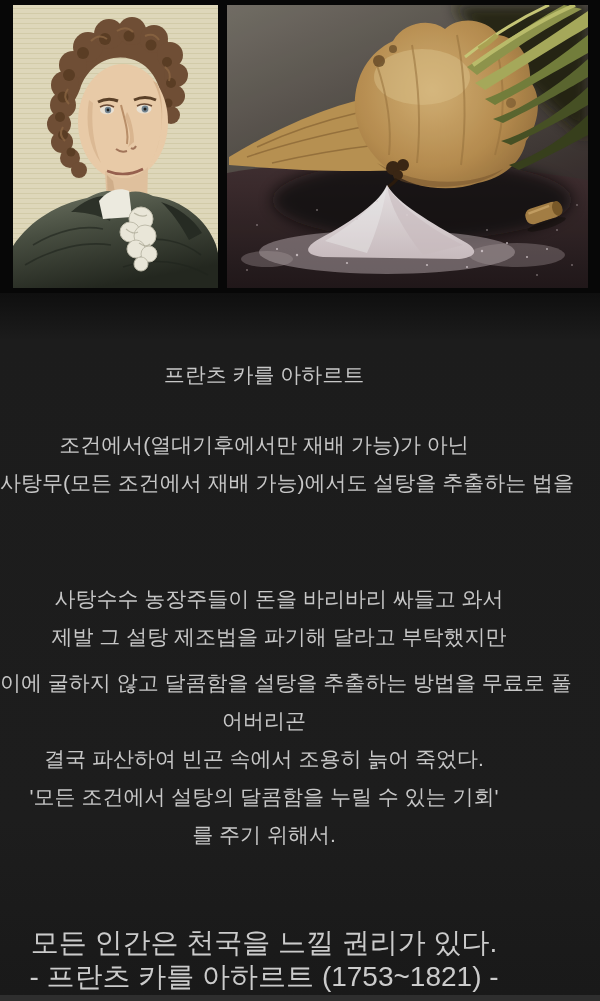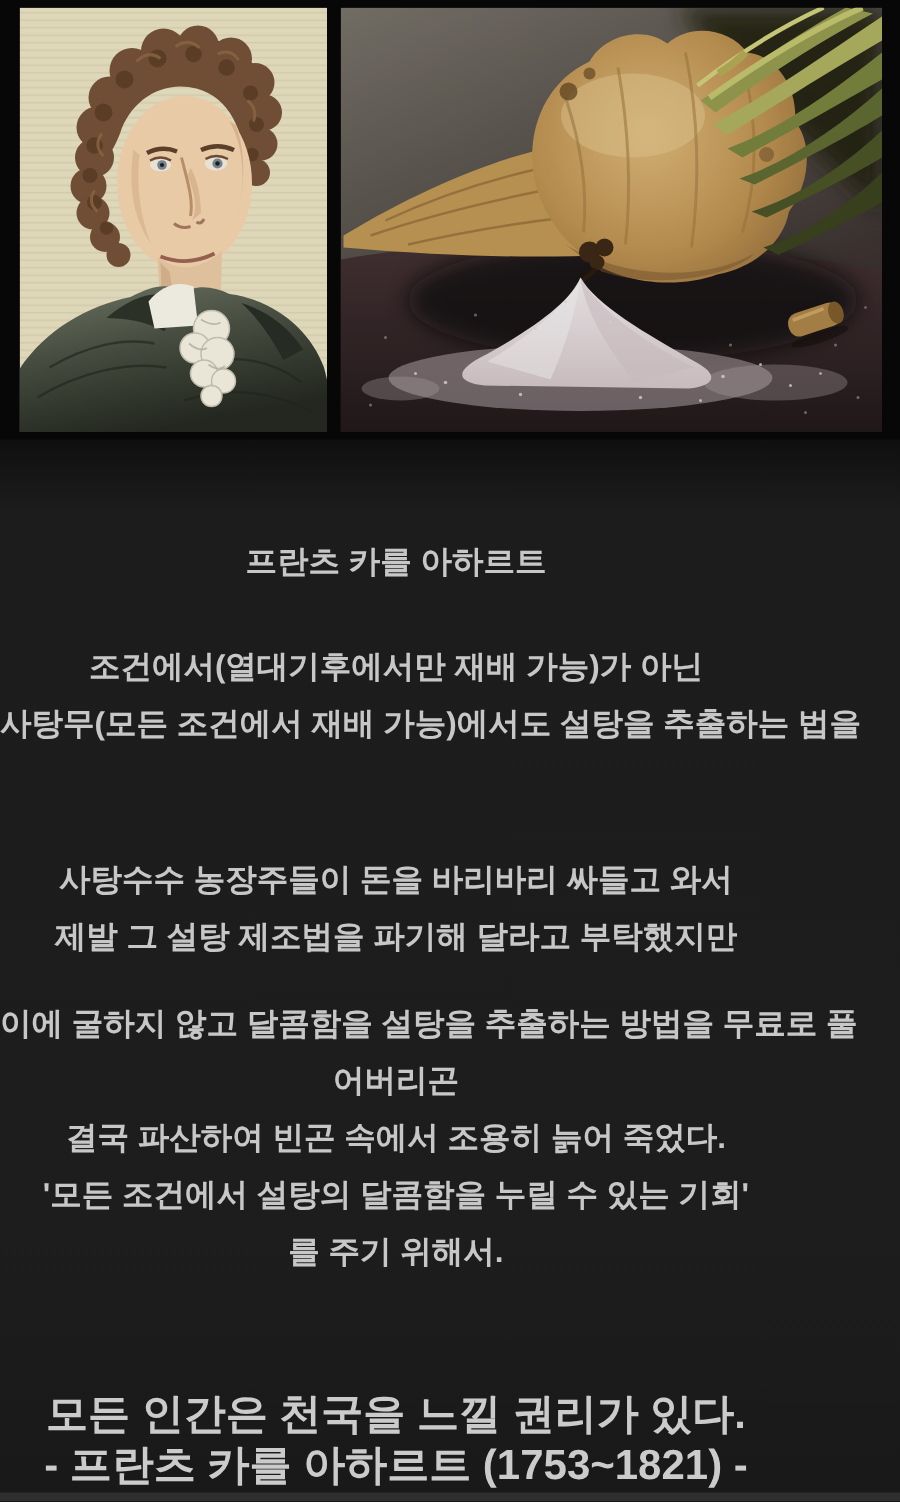--- a/index.html
+++ b/index.html
@@ -19,27 +19,27 @@
     background:#070707;
   }
   .photo{position:absolute;top:5px;height:283px;overflow:hidden;}
   .photo.portrait{left:13px;width:205px;}
   .photo.beet{left:227px;width:361px;}
   .photo svg{display:block;width:100%;height:100%;}
   
   .textblock{
     position:absolute;left:0;width:528px;
     text-align:center;color:#c7c7c7;
-    font-size:21px;line-height:38px;font-weight:700;
+    font-size:21px;line-height:38px;font-weight:400;
     letter-spacing:0px;
   }
   .textblock .line{white-space:nowrap;}
   .title{top:356px;}
   .p1{top:426px;}
-  .p2{top:568px;}
+  .p2{top:580px;margin-left:15px;}
   .p3{top:664px;}
   .footer{top:926px;font-size:28px;line-height:34px;color:#cbcbcb;}
   .bottom-bar{
     position:absolute;left:0;bottom:0;width:600px;height:6px;
     background:#2e2e2e;
   }
 </style>
 </head>
 <body>
 

